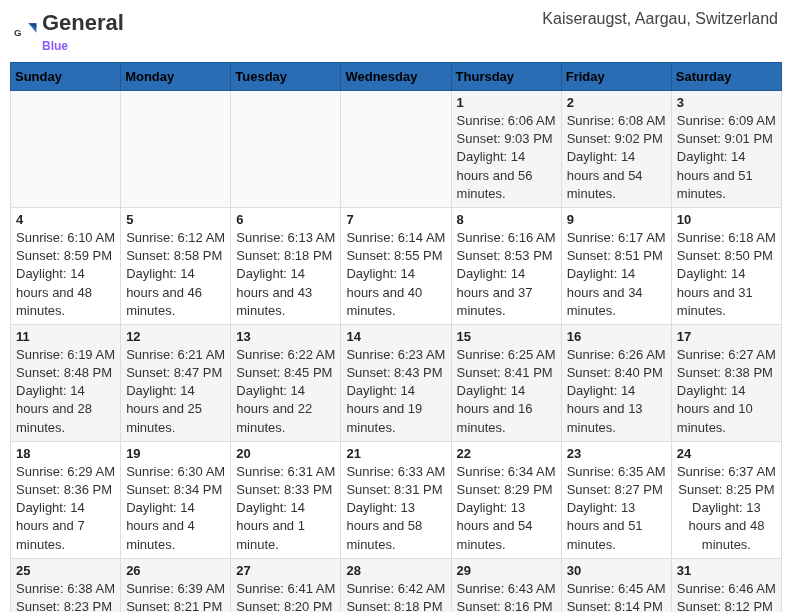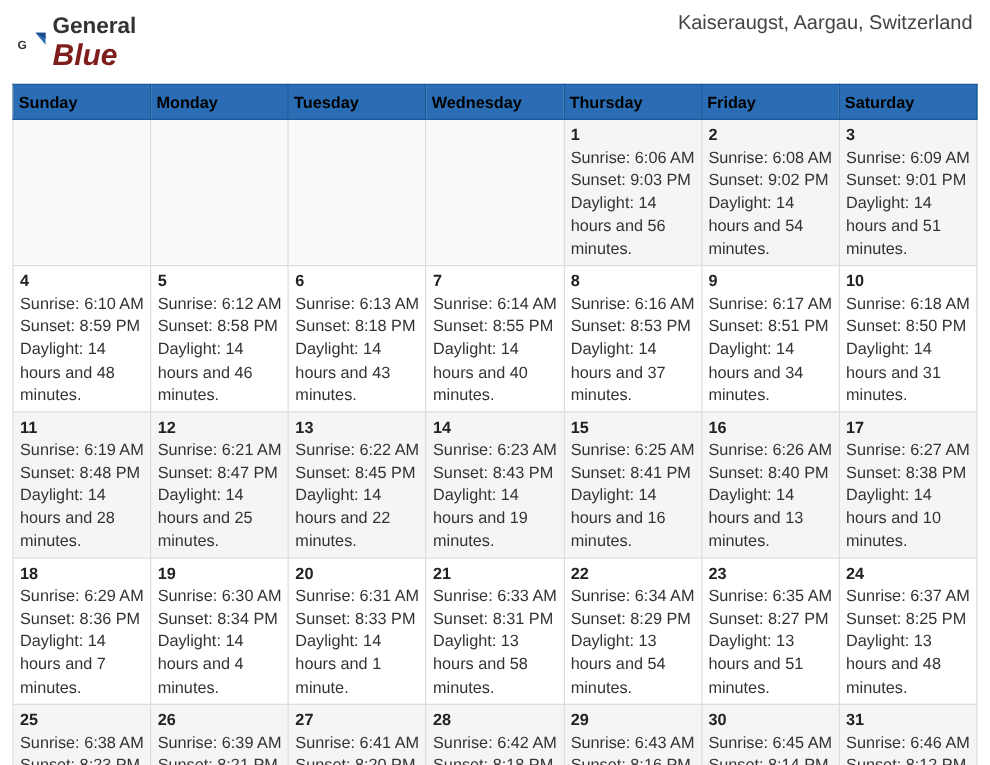--- a/index.html
+++ b/index.html
@@ -90,22 +90,22 @@
 
 <div class="header">
   <div class="logo">
     <svg class="logo-icon" viewBox="0 0 30 30" xmlns="http://www.w3.org/2000/svg">
       <text y="20" font-size="12" fill="#333" font-weight="bold">G</text>
       <polygon points="18,4 28,4 28,16" fill="#2a6db5"></polygon>
       <polygon points="18,4 28,4 28,10" fill="#1a4a8a"></polygon>
     </svg>
     <div>
       <div>
-        <span style="font-size:18px;font-weight:bold;color:#333;">General</span><br>
-        <span style="font-size:24px;font-weight:bold;color:#7f1d1d;font-style:italic;">Blue</span>
+        <span style="font-size:22px;font-weight:bold;color:#333;">General</span><br>
+        <span style="font-size:12px;font-weight:bold;color:#8b5cf6;">Blue</span>
       </div>
     </div>
   </div>
   <div class="title-block">
     <div class="location-title">Kaiseraugst, Aargau, Switzerland</div>
   </div>
 </div>
 
 <table class="calendar">
   <thead>
@@ -264,21 +264,21 @@
 Daylight: 13 hours and 54 minutes.</div>
         </td>
         <td>
           <span class="day-number">23</span>
           <div class="day-info" style="white-space: pre-line;">Sunrise: 6:35 AM
 Sunset: 8:27 PM
 Daylight: 13 hours and 51 minutes.</div>
         </td>
         <td>
           <span class="day-number">24</span>
-          <div class="day-info" style="white-space: pre-line;">Sunrise: 6:37 AM
+          <div class="day-info" style="white-space: pre-line; text-align: center;">Sunrise: 6:37 AM
 Sunset: 8:25 PM
 Daylight: 13 hours and 48 minutes.</div>
         </td>
       </tr>
       <tr>
         <td>
           <span class="day-number">25</span>
           <div class="day-info" style="white-space: pre-line;">Sunrise: 6:38 AM
 Sunset: 8:23 PM
 Daylight: 13 hours and 45 minutes.</div>

